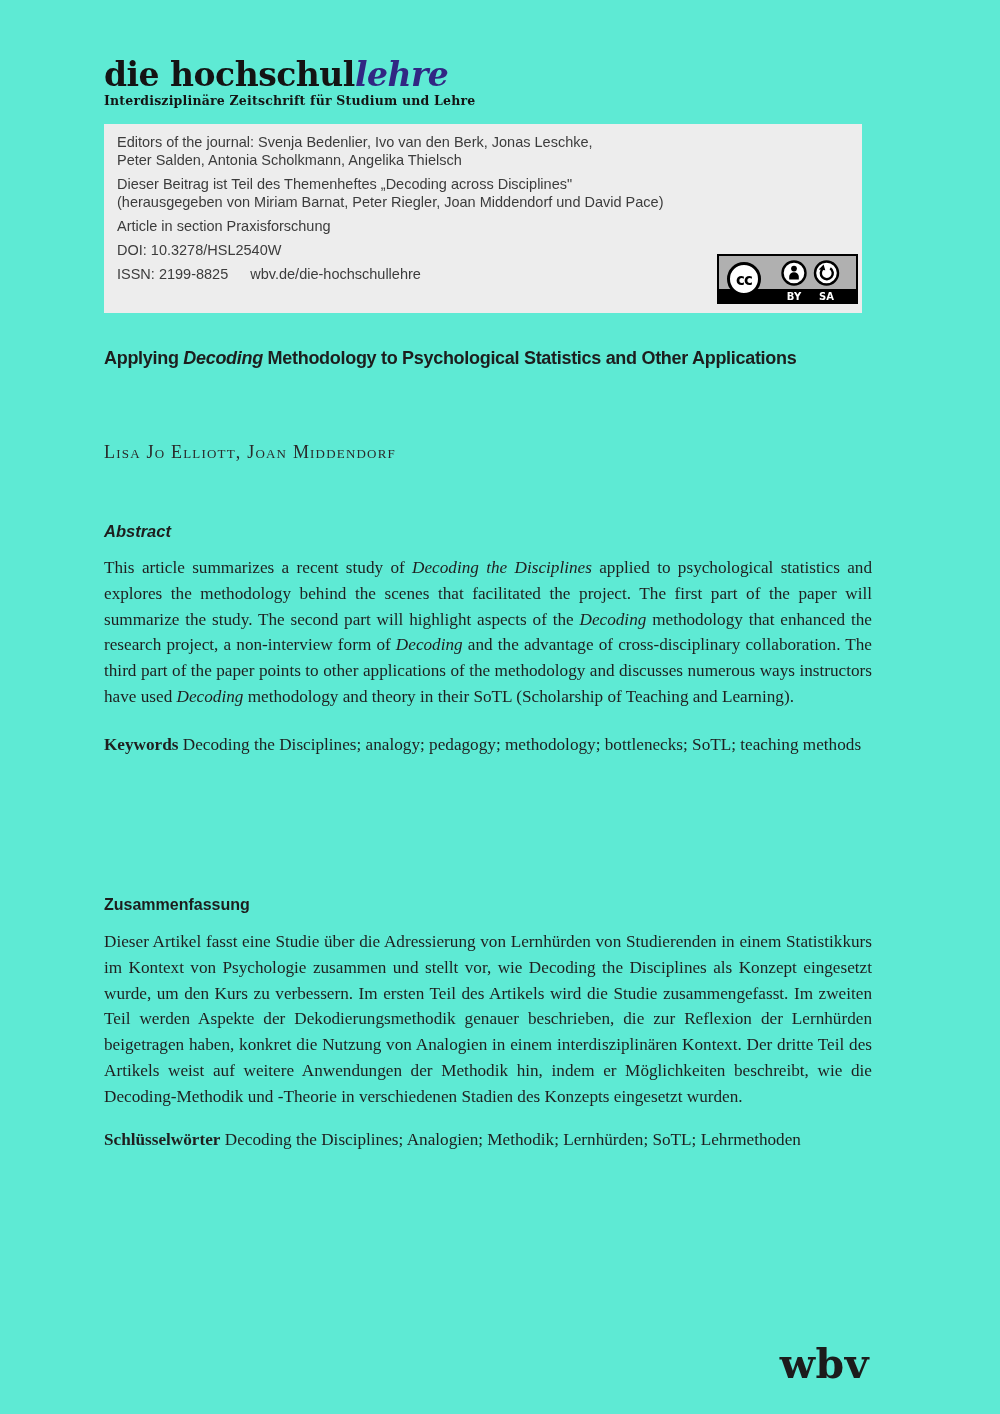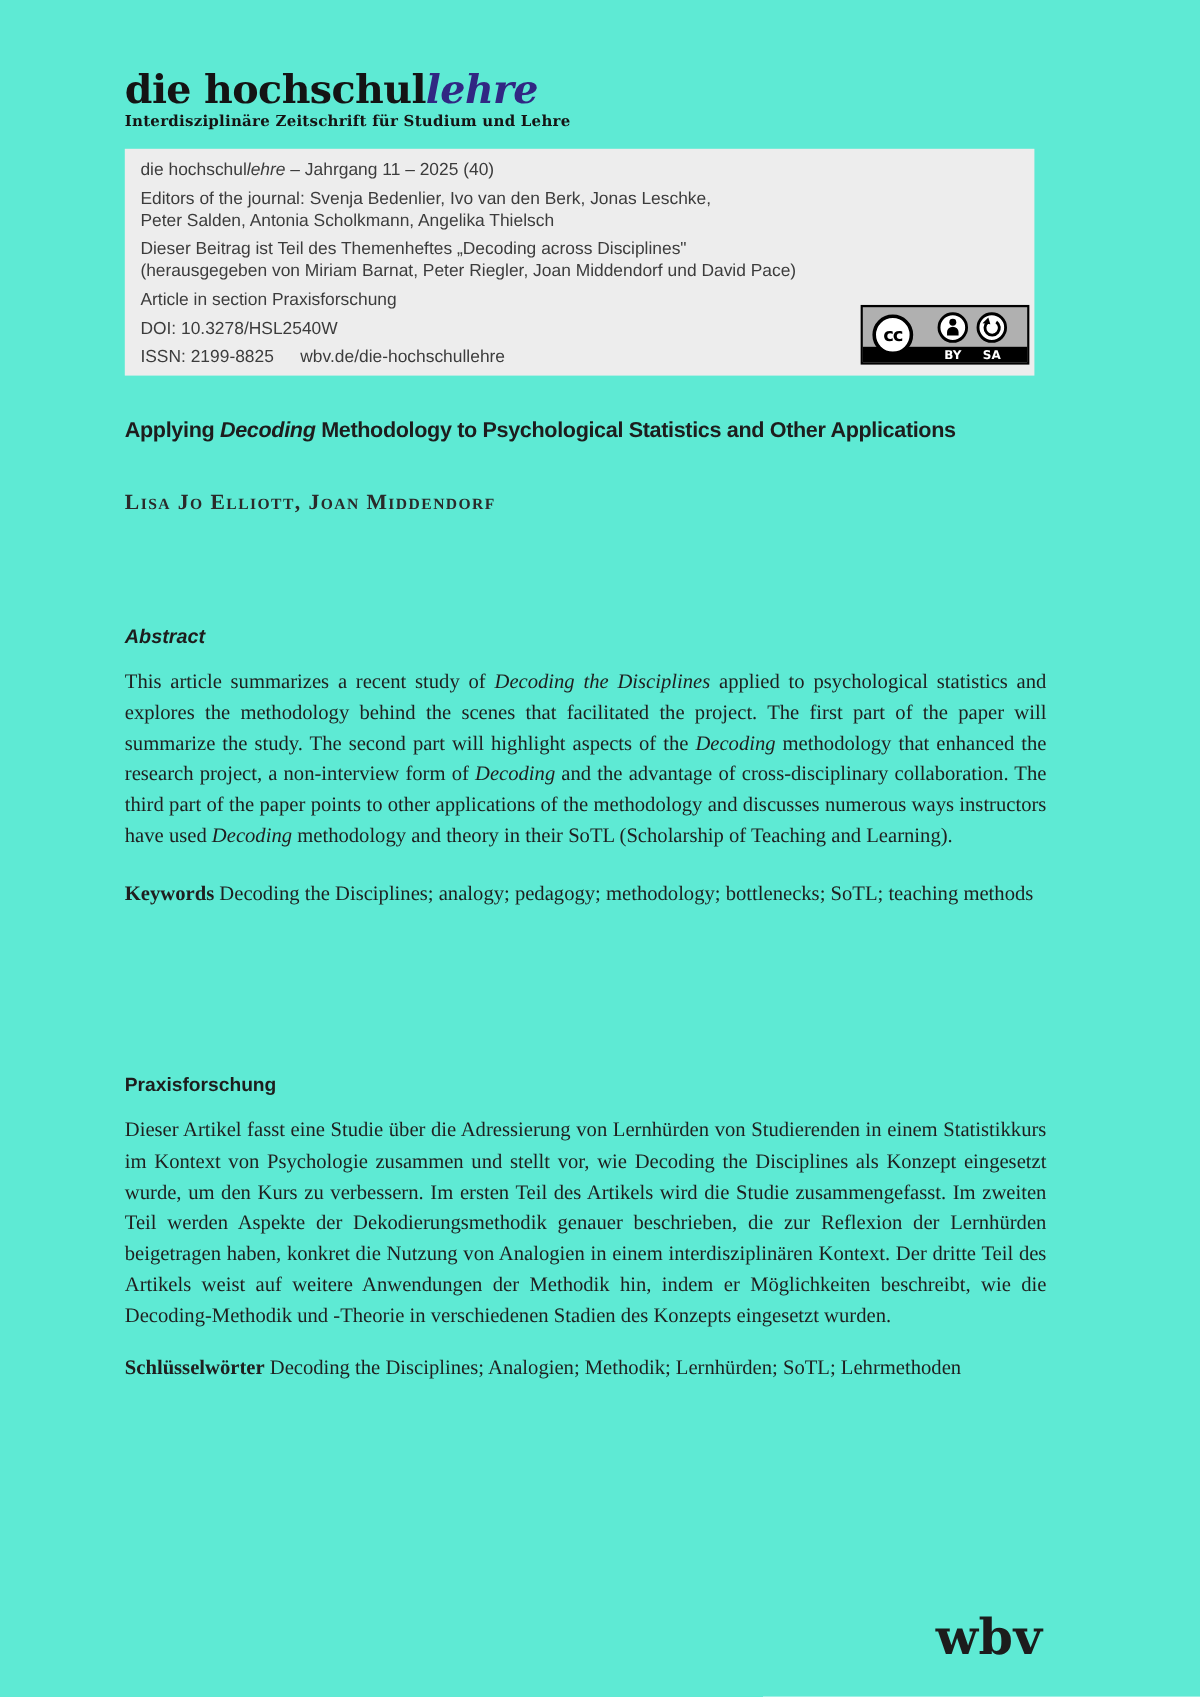--- a/index.html
+++ b/index.html
@@ -58,27 +58,26 @@
 
   .title {
     top: 339px; width: 712px;
     font-size: 18px; font-weight: bold;
     line-height: 38px; letter-spacing: -0.3px;
     color: #1d1d1d;
   }
   .title i { font-style: italic; }
 
   .authors {
-    top: 408px;
+    top: 442px;
     font-family: "Liberation Serif", serif;
     font-variant: small-caps;
     letter-spacing: 1.2px;
     font-size: 18px;
     color: #2a2a2a;
-    font-weight: bold;
   }
 
   .h-sans { font-weight: bold; color: #1d1d1d; }
   .abstract-h { top: 522px; font-size: 16.5px; font-style: italic; }
   .zsm-h { top: 896px; font-size: 16px; }
 
   .serif-para {
     font-family: "Liberation Serif", serif;
     font-size: 17.2px;
     line-height: 25.8px;
@@ -116,23 +115,20 @@
 <div class="page">
 
   <header class="masthead">
     <div class="logo">
       <span>die hochschul</span><span class="accent">lehre</span>
     </div>
     <div class="subtitle">Interdisziplinäre Zeitschrift für Studium und Lehre</div>
   </header>
 
   <section class="info-box">
-    <div class="ib-group">
-      <div class="ib-line"><span>die hochschul</span><i>lehre</i><span> – Jahrgang 11 – 2025 (40)</span></div>
-    </div>
     <div class="ib-group">
       <div class="ib-line">Editors of the journal: Svenja Bedenlier, Ivo van den Berk, Jonas Leschke,</div>
       <div class="ib-line">Peter Salden, Antonia Scholkmann, Angelika Thielsch</div>
     </div>
     <div class="ib-group">
       <div class="ib-line">Dieser Beitrag ist Teil des Themenheftes „Decoding across Disciplines"</div>
       <div class="ib-line">(herausgegeben von Miriam Barnat, Peter Riegler, Joan Middendorf und David Pace)</div>
     </div>
     <div class="ib-group">
       <div class="ib-line">Article in section Praxisforschung</div>
@@ -174,21 +170,21 @@
 
   <h2 class="col h-sans abstract-h">Abstract</h2>
 
   <p class="col serif-para abstract-p"><span>This article summarizes a recent study of </span><i>Decoding the Disciplines</i><span> applied to psychological statistics and explores the methodology behind the scenes that facilitated the project. The first part of the paper will summarize the study. The second part will highlight aspects of the </span><i>Decoding</i><span> methodology that enhanced the research project, a non-interview form of </span><i>Decoding</i><span> and the advantage of cross-disciplinary collaboration. The third part of the paper points to other applications of the methodology and discusses numerous ways instructors have used </span><i>Decoding</i><span> methodology and theory in their SoTL (Scholarship of Teaching and Learning).</span></p>
 
   <p class="col serif-para keywords-p">
     <span class="kw-label">Keywords</span><span> Decoding the Disciplines; analogy; pedagogy; methodology; bottlenecks; SoTL; teaching methods</span>
   </p>
 
 
-  <h3 class="col h-sans zsm-h">Praxisforschung</h3>
+  <h3 class="col h-sans zsm-h">Zusammenfassung</h3>
 
   <p class="col serif-para zsm-p">Dieser Artikel fasst eine Studie über die Adressierung von Lernhürden von Studierenden in einem Statistikkurs im Kontext von Psychologie zusammen und stellt vor, wie Decoding the Disciplines als Konzept eingesetzt wurde, um den Kurs zu verbessern. Im ersten Teil des Artikels wird die Studie zusammengefasst. Im zweiten Teil werden Aspekte der Dekodierungsmethodik genauer beschrieben, die zur Reflexion der Lernhürden beigetragen haben, konkret die Nutzung von Analogien in einem interdisziplinären Kontext. Der dritte Teil des Artikels weist auf weitere Anwendungen der Methodik hin, indem er Möglichkeiten beschreibt, wie die Decoding-Methodik und -Theorie in verschiedenen Stadien des Konzepts eingesetzt wurden.</p>
 
   <p class="col serif-para schluessel-p">
     <span class="kw-label">Schlüsselwörter</span><span> Decoding the Disciplines; Analogien; Methodik; Lernhürden; SoTL; Lehrmethoden</span>
   </p>
 
   <div class="publisher">wbv</div>
 
 </div>

